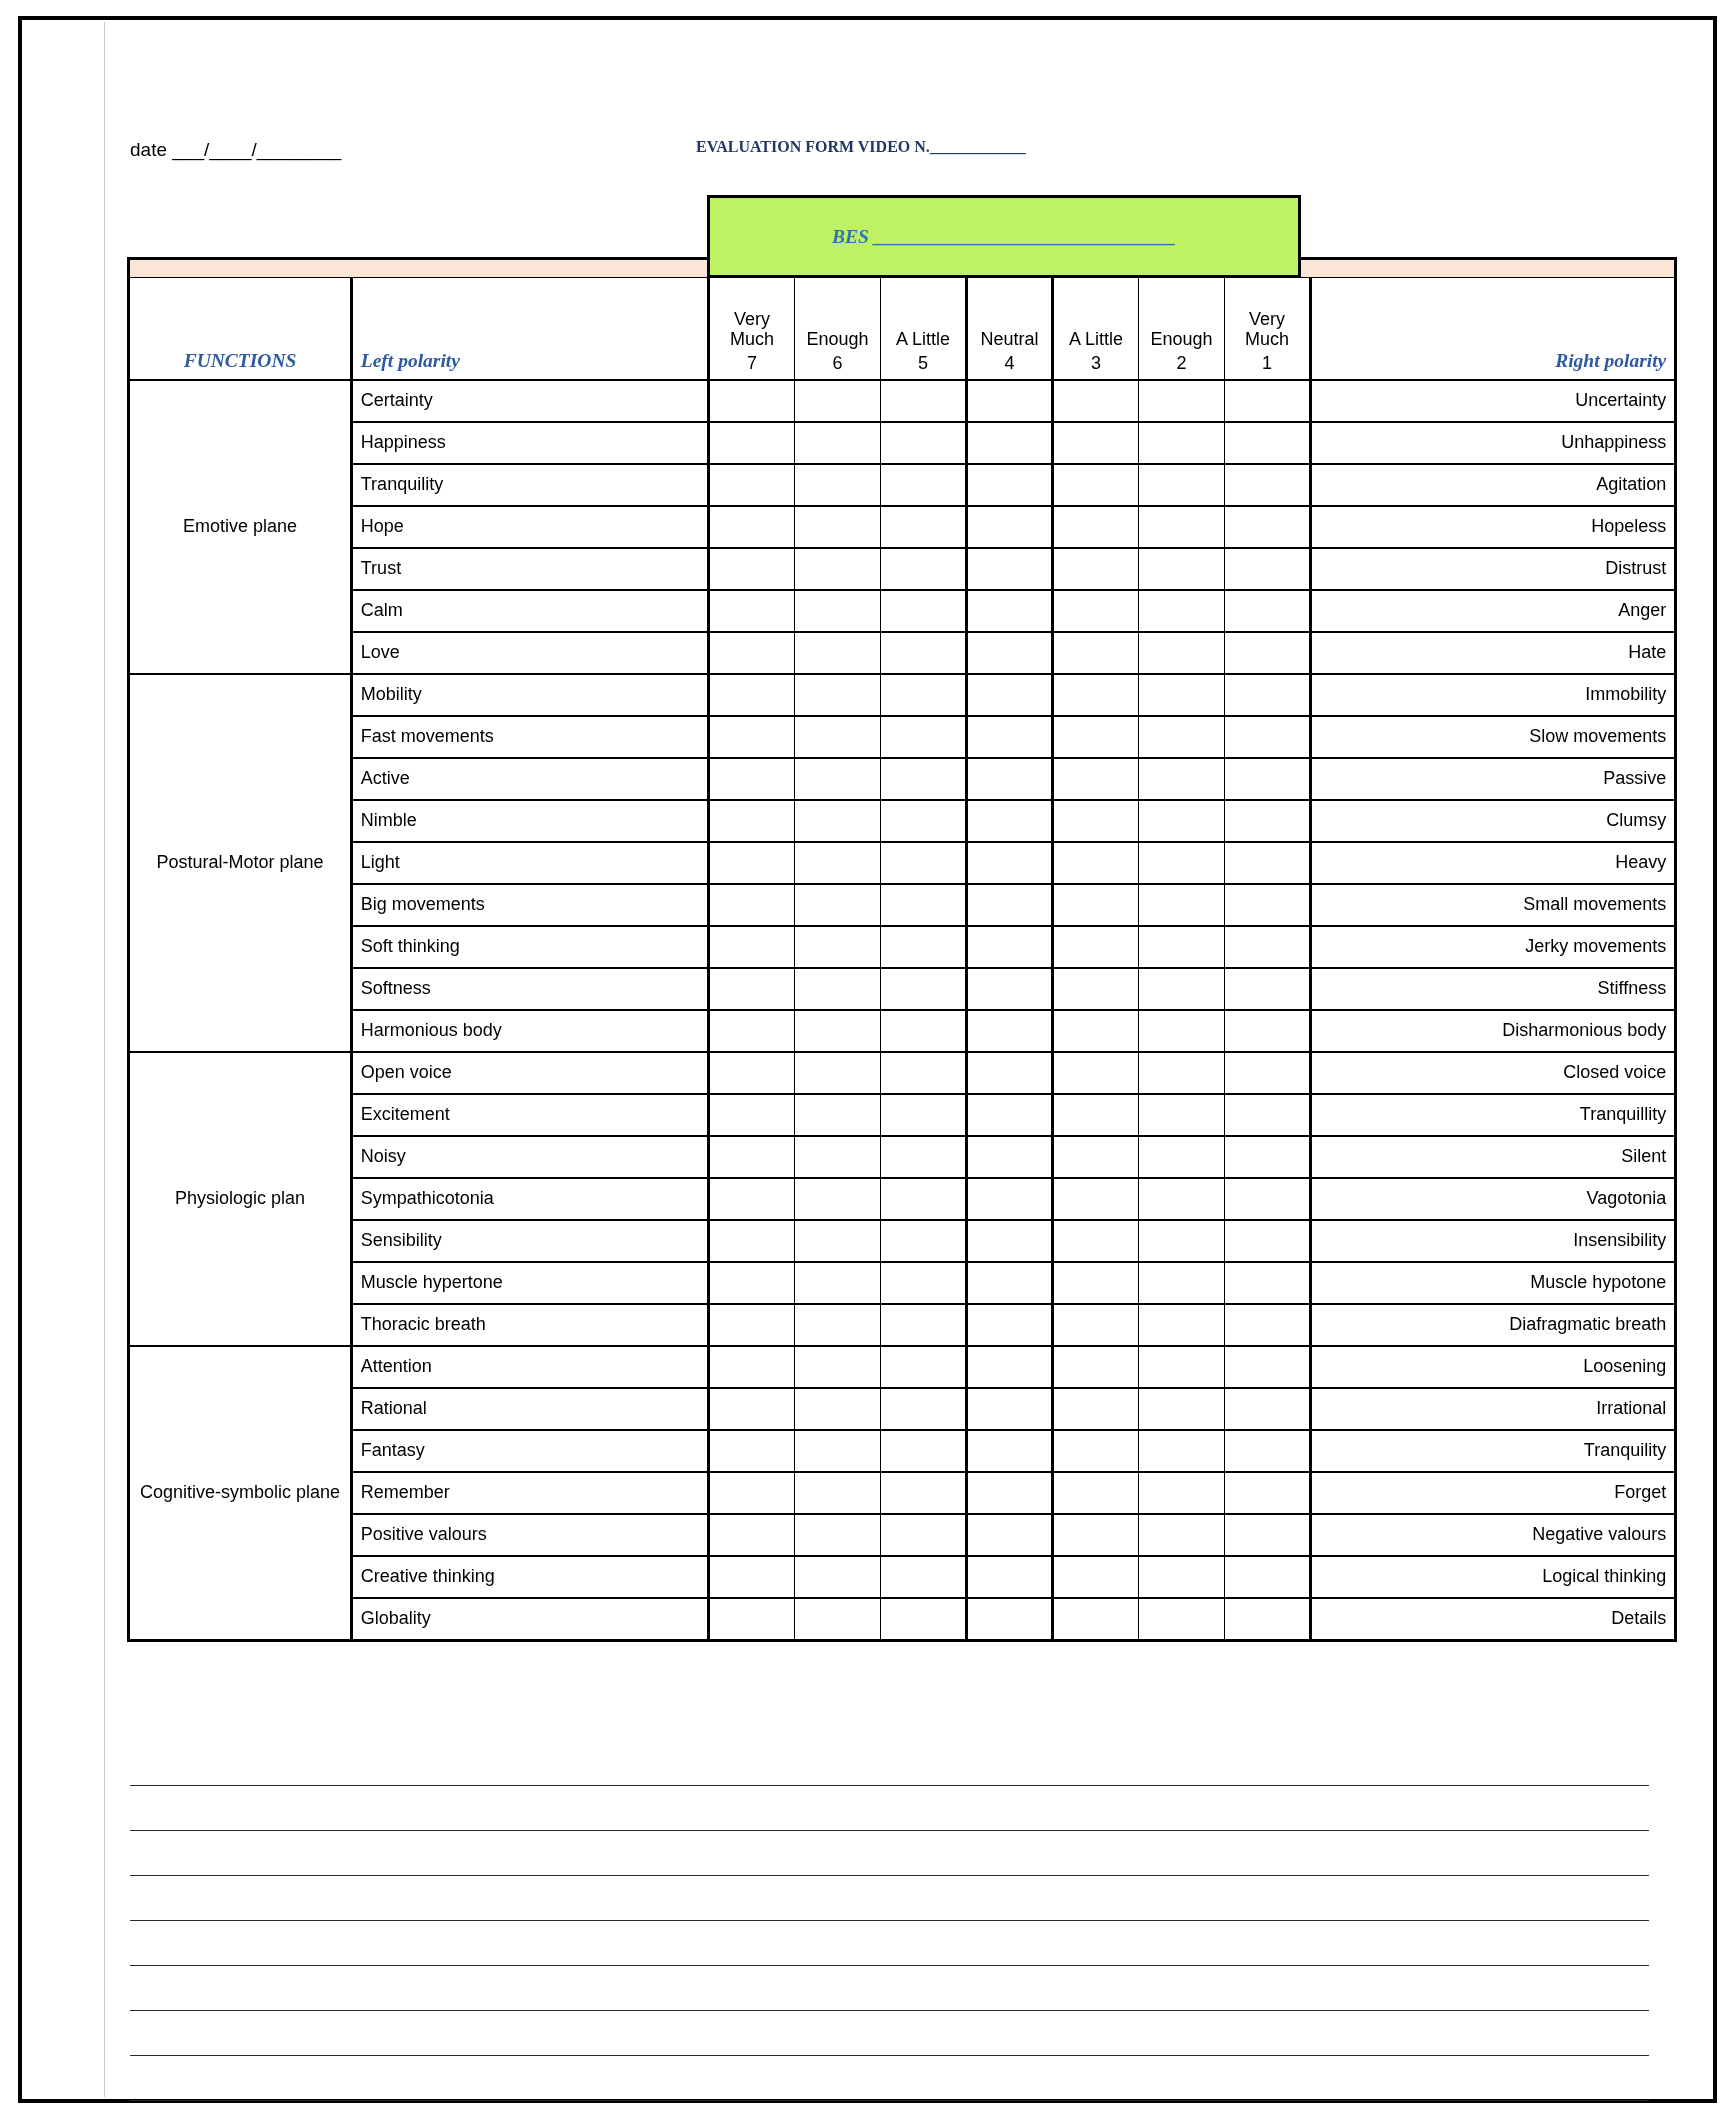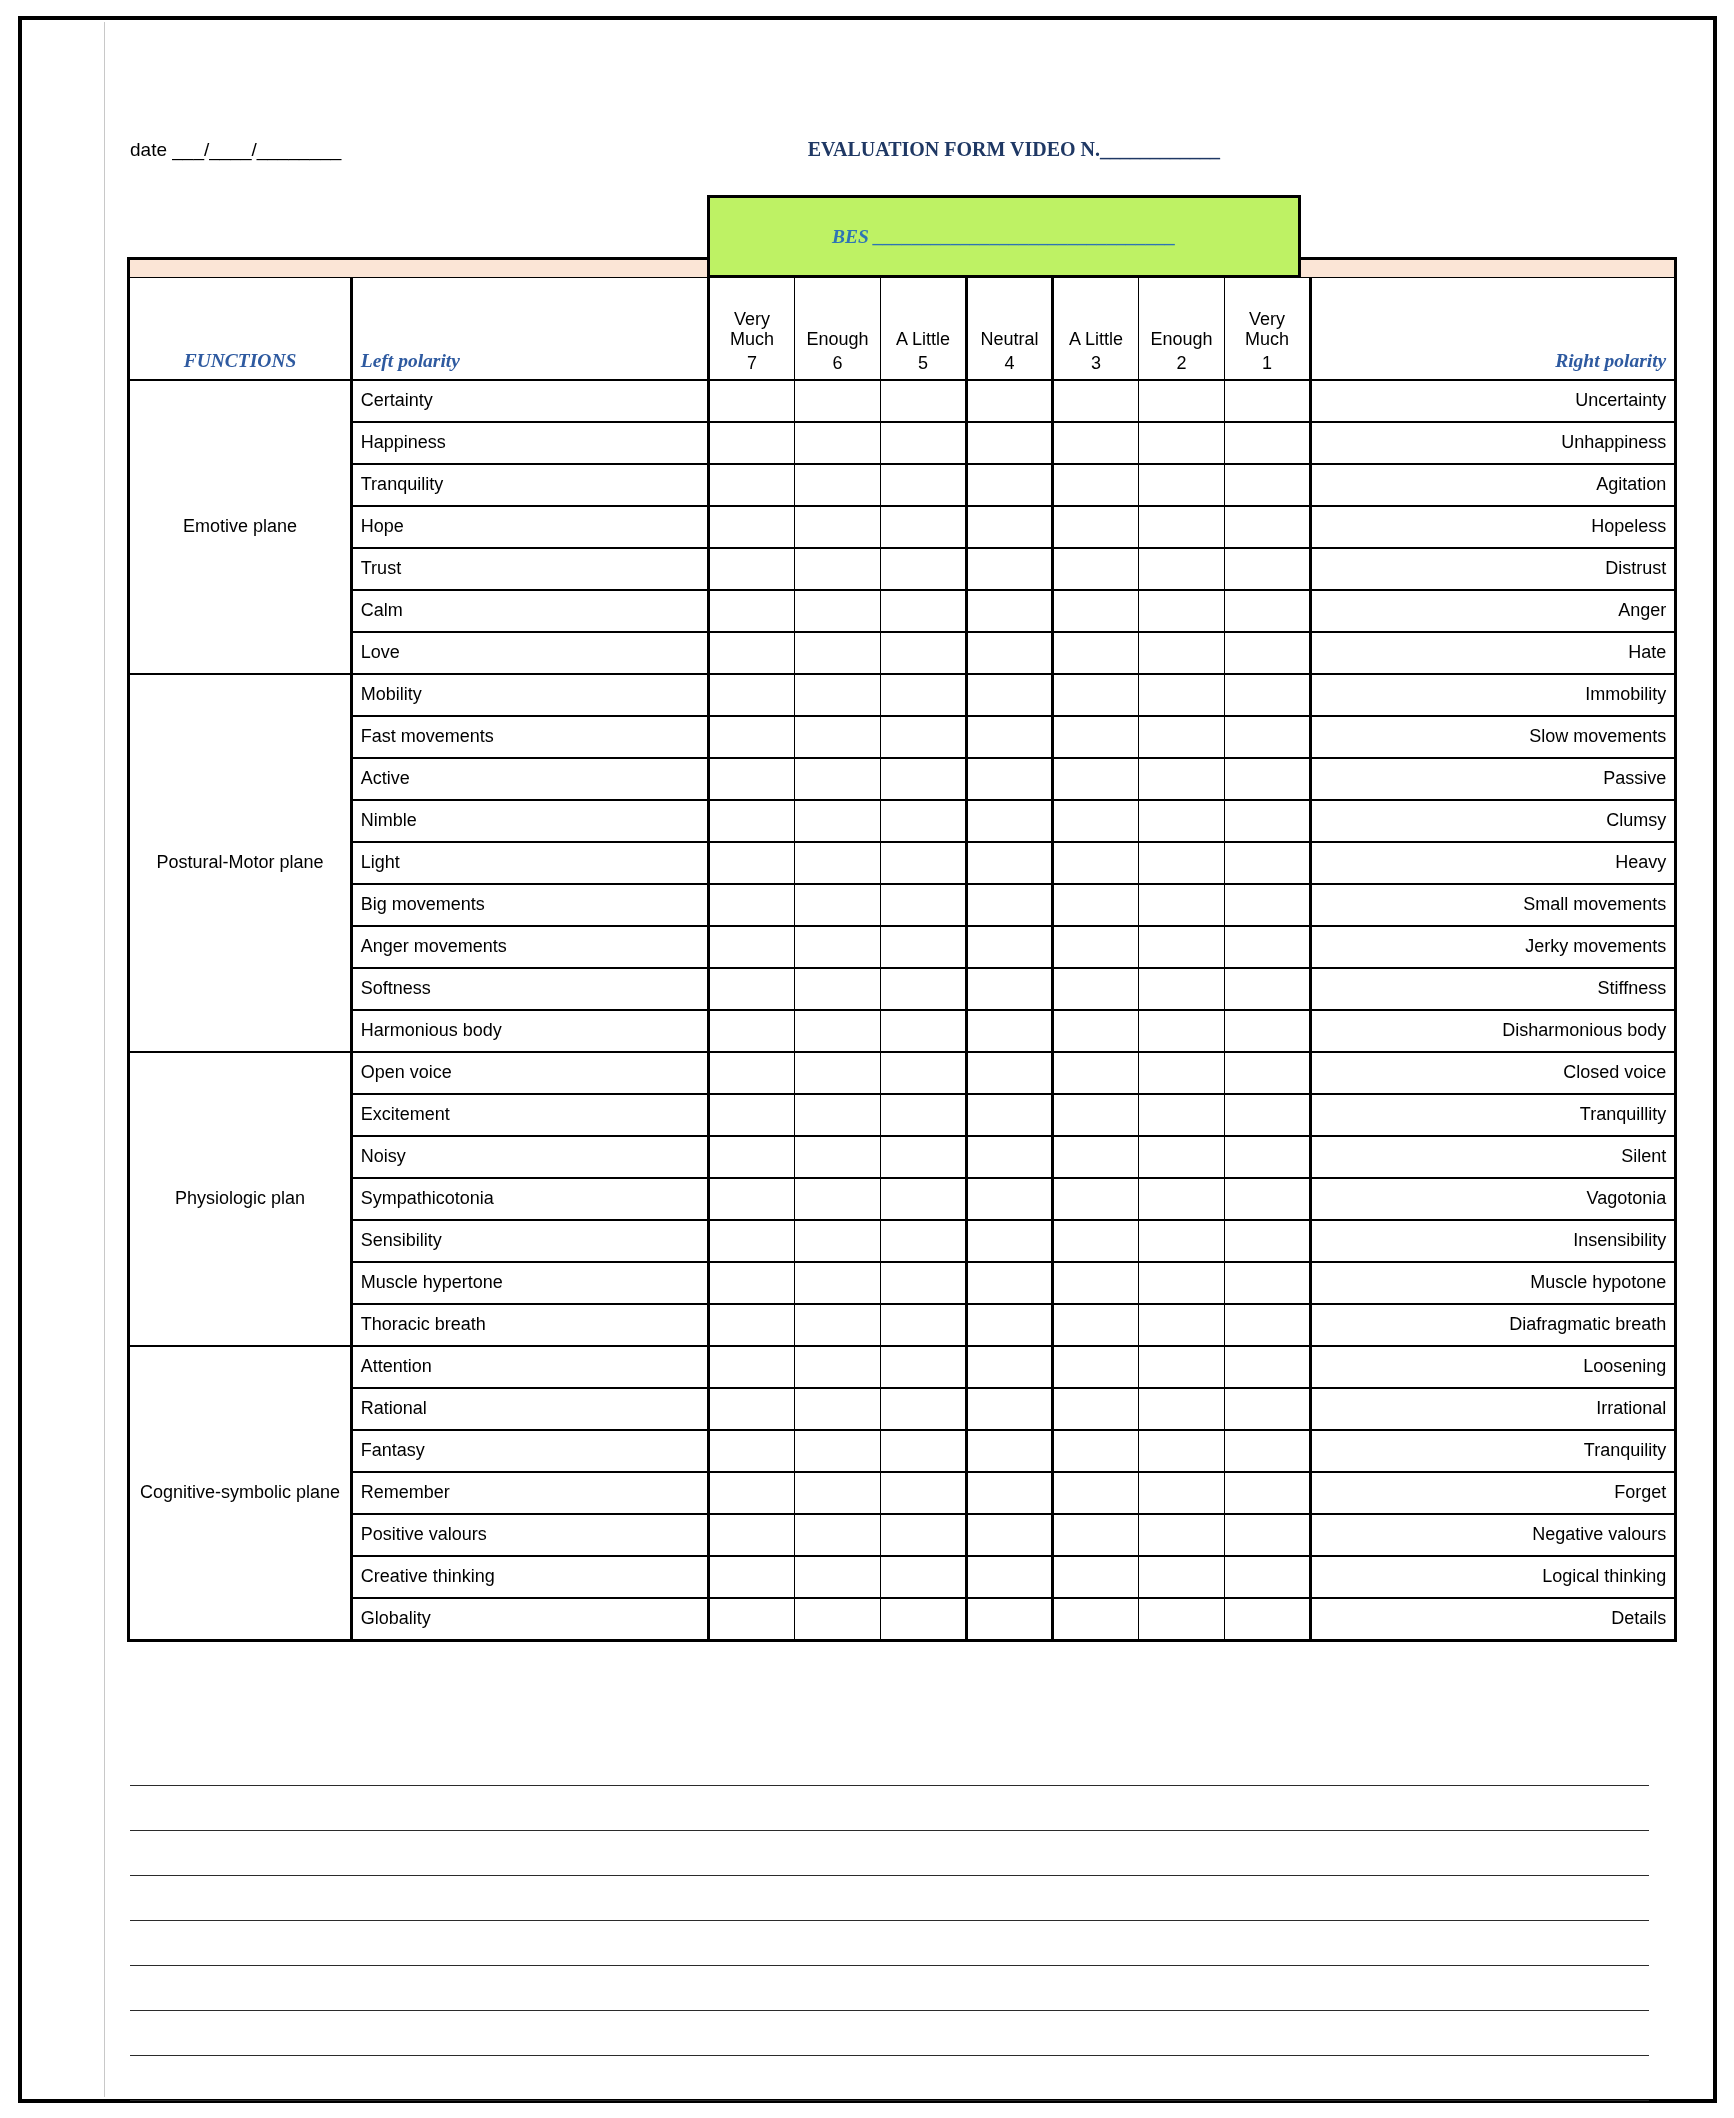--- a/index.html
+++ b/index.html
@@ -11,22 +11,22 @@
     position:absolute; left:18px; top:15.6px; right:18px; bottom:15.6px;
     border:4.5px solid #000; background:#ffffff;
   }
   .edge-line {
     position:absolute; left:104px; top:22px; bottom:22px; width:1.3px; background:#c8c8c8;
   }
   .date-field {
     position:absolute; left:130px; top:139px; font-size:19px; color:#000000;
   }
   .page-title {
-    position:absolute; left:740px; top:138px; width:480px; text-align:right;
-    font-family:"Liberation Serif", serif; font-weight:bold; font-size:20px; color:#1F3864;
+    position:absolute; left:696px; top:138px; width:480px; text-align:left;
+    font-family:"Liberation Serif", serif; font-weight:bold; font-size:16px; color:#1F3864;
   }
   .bes-box {
     position:absolute; left:707px; top:195px; width:594px; height:83px;
     border:3.9px solid #000; background:#bef264; z-index:5;
     display:flex; align-items:center; justify-content:center; box-sizing:border-box;
   }
   .bes-label {
     font-family:"Liberation Serif", serif; font-style:italic; font-weight:bold;
     font-size:19.5px; color:#2E74B5;
   }
@@ -269,21 +269,21 @@
         <td class="c-rate"></td>
         <td class="c-rate"></td>
         <td class="c-rate"></td>
         <td class="c-rate vmid"></td>
         <td class="c-rate"></td>
         <td class="c-rate"></td>
         <td class="c-rate vlast"></td>
         <td class="c-right">Small movements</td>
       </tr>
       <tr class="row">
-        <td class="c-left">Anger movements</td>
+        <td class="c-left">Soft thinking</td>
         <td class="c-rate"></td>
         <td class="c-rate"></td>
         <td class="c-rate"></td>
         <td class="c-rate vmid"></td>
         <td class="c-rate"></td>
         <td class="c-rate"></td>
         <td class="c-rate vlast"></td>
         <td class="c-right">Jerky movements</td>
       </tr>
       <tr class="row">

